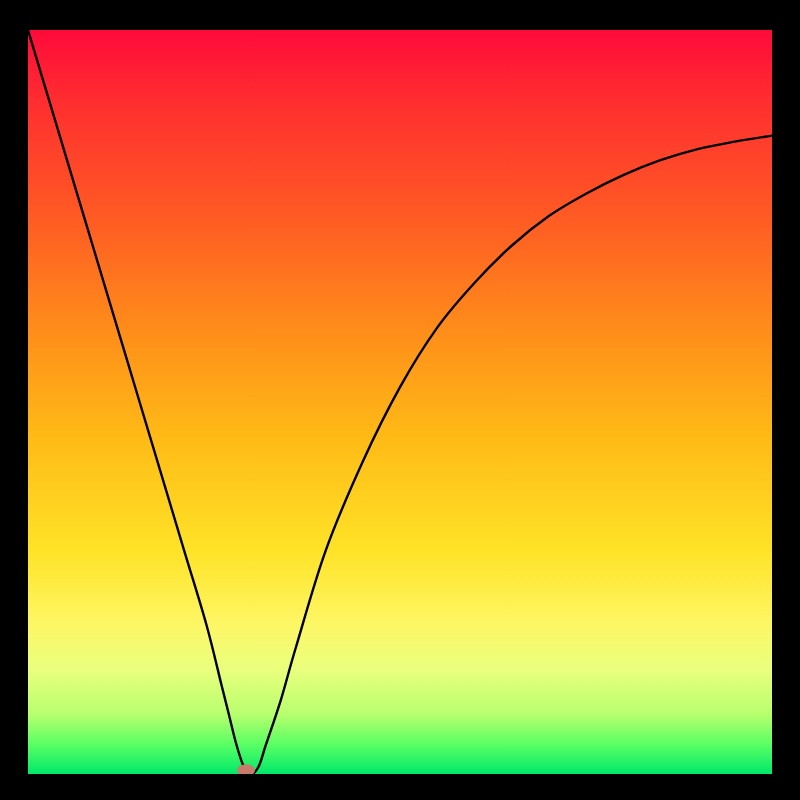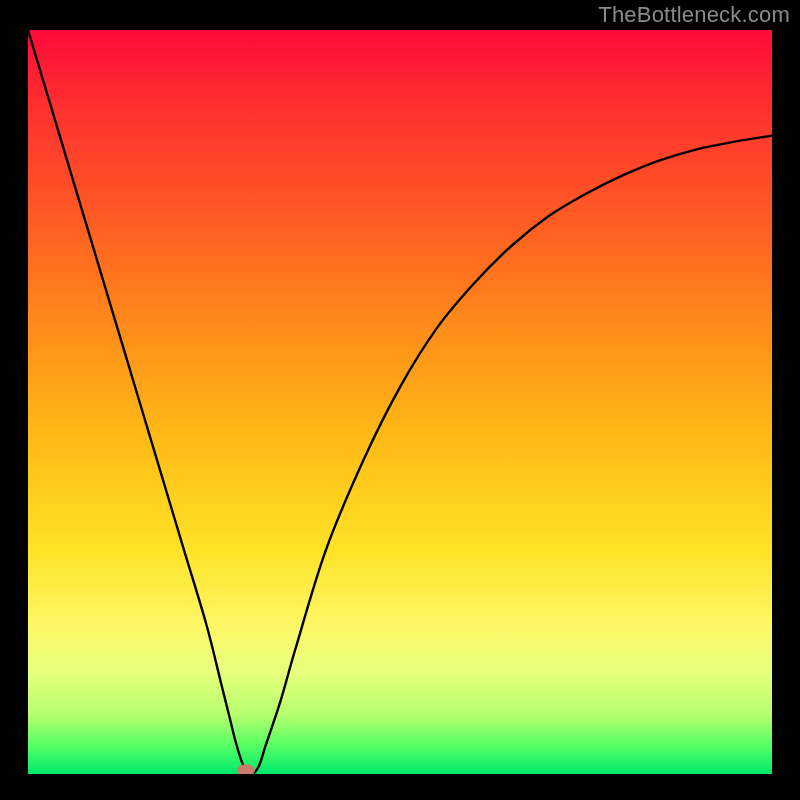--- a/index.html
+++ b/index.html
@@ -54,21 +54,20 @@
     color: #8a8a8a;
     font-size: 22px;
     letter-spacing: 0.2px;
     user-select: none;
   }
 </style>
 </head>
 <body>
 
 <div class="frame">
-  <div class="watermark">TheBottleneck.com</div>
 
   <div class="plot-area">
     <svg class="curve" viewBox="0 0 744 744" preserveAspectRatio="none">
       <g id="curve-group">
           <path d="M 0.00 0.00 C 3.72 12.40, 14.88 49.60, 22.32 74.40 C 29.76 99.20, 37.20 124.00, 44.64 148.80 C 52.08 173.60, 59.52 198.40, 66.96 223.20 C 74.40 248.00, 81.84 272.80, 89.28 297.60 C 96.72 322.40, 104.16 347.20, 111.60 372.00 C 119.04 396.80, 126.48 421.60, 133.92 446.40 C 141.36 471.20, 148.80 496.00, 156.24 520.80 C 163.68 545.60, 172.36 572.88, 178.56 595.20 C 184.76 617.52, 189.72 639.84, 193.44 654.72 C 197.16 669.60, 198.40 674.56, 200.88 684.48 C 203.36 694.40, 205.84 705.56, 208.32 714.24 C 210.80 722.92, 213.28 731.60, 215.76 736.56 C 218.24 741.52, 220.72 744.00, 223.20 744.00 C 225.68 744.00, 228.16 741.52, 230.64 736.56 C 233.12 731.60, 234.36 725.40, 238.08 714.24 C 241.80 703.08, 248.00 685.72, 252.96 669.60 C 257.92 653.48, 260.40 642.32, 267.84 617.52 C 275.28 592.72, 286.44 551.80, 297.60 520.80 C 308.76 489.80, 322.40 458.80, 334.80 431.52 C 347.20 404.24, 359.60 379.44, 372.00 357.12 C 384.40 334.80, 396.80 314.96, 409.20 297.60 C 421.60 280.24, 434.00 266.60, 446.40 252.96 C 458.80 239.32, 471.20 226.92, 483.60 215.76 C 496.00 204.60, 508.40 194.68, 520.80 186.00 C 533.20 177.32, 545.60 170.50, 558.00 163.68 C 570.40 156.86, 582.80 150.66, 595.20 145.08 C 607.60 139.50, 620.00 134.54, 632.40 130.20 C 644.80 125.86, 657.20 122.14, 669.60 119.04 C 682.00 115.94, 694.40 113.83, 706.80 111.60 C 719.20 109.37, 737.80 106.64, 744.00 105.65" fill="none" stroke="#000" stroke-width="2.4" stroke-linecap="round"></path>
         </g>
       <g id="marker-group">
           <ellipse cx="217.99" cy="740.28" rx="9" ry="6" fill="#c87b6a"></ellipse>
         </g>
     </svg>

